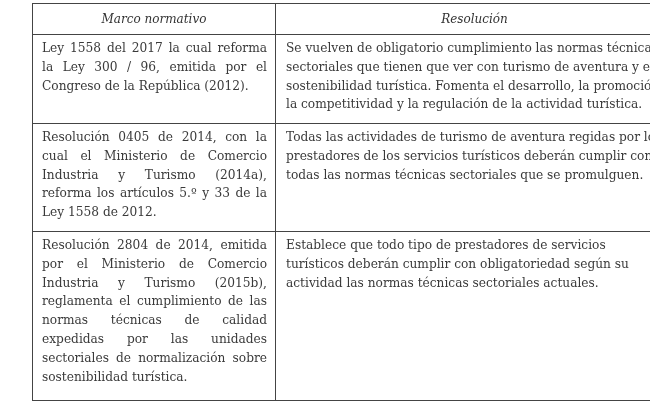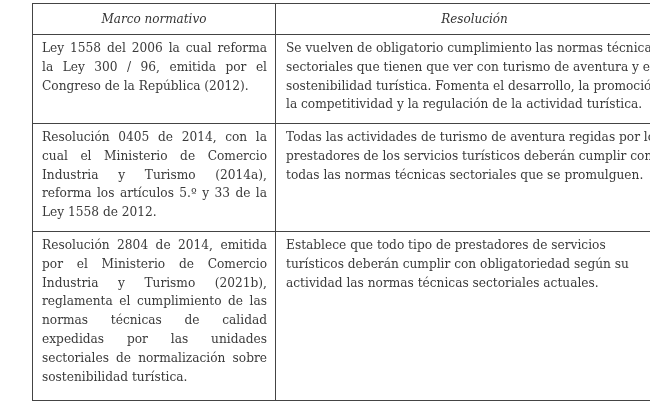--- a/index.html
+++ b/index.html
@@ -41,36 +41,36 @@
 <table class="norm">
   <thead>
     <tr>
       <th class="col1">Marco normativo</th>
       <th class="col2">Resolución</th>
     </tr>
   </thead>
   <tbody>
     <tr class="r1">
       <td class="col1">
-          <div class="cell">Ley 1558 del 2006 la cual reforma la Ley 300 / 96, emitida por el Congreso de la República (2012).</div>
+          <div class="cell">Ley 1558 del 2017 la cual reforma la Ley 300 / 96, emitida por el Congreso de la República (2012).</div>
         </td>
       <td class="col2">
           <div class="cell">Se vuelven de obligatorio cumplimiento las normas técnicas sectoriales que tienen que ver con turismo de aventura y en sostenibilidad turística. Fomenta el desarrollo, la promoción, la competitividad y la regulación de la actividad turística.</div>
         </td>
     </tr>
     <tr class="r2">
       <td class="col1">
           <div class="cell">Resolución 0405 de 2014, con la cual el Ministerio de Comercio Industria y Turismo (2014a), reforma los artículos 5.º y 33 de la Ley 1558 de 2012.</div>
         </td>
       <td class="col2">
           <div class="cell">Todas las actividades de turismo de aventura regidas por los prestadores de los servicios turísticos deberán cumplir con todas las normas técnicas sectoriales que se promulguen.</div>
         </td>
     </tr>
     <tr class="r3">
       <td class="col1">
-          <div class="cell">Resolución 2804 de 2014, emitida por el Ministerio de Comercio Industria y Turismo (2021b), reglamenta el cumplimiento de las normas técnicas de calidad expedidas por las unidades sectoriales de normalización sobre sostenibilidad turística.</div>
+          <div class="cell">Resolución 2804 de 2014, emitida por el Ministerio de Comercio Industria y Turismo (2015b), reglamenta el cumplimiento de las normas técnicas de calidad expedidas por las unidades sectoriales de normalización sobre sostenibilidad turística.</div>
         </td>
       <td class="col2">
           <div class="cell">Establece que todo tipo de prestadores de servicios turísticos deberán cumplir con obligatoriedad según su actividad las normas técnicas sectoriales actuales.</div>
         </td>
     </tr>
   </tbody>
 </table>
 
 </body></html>

